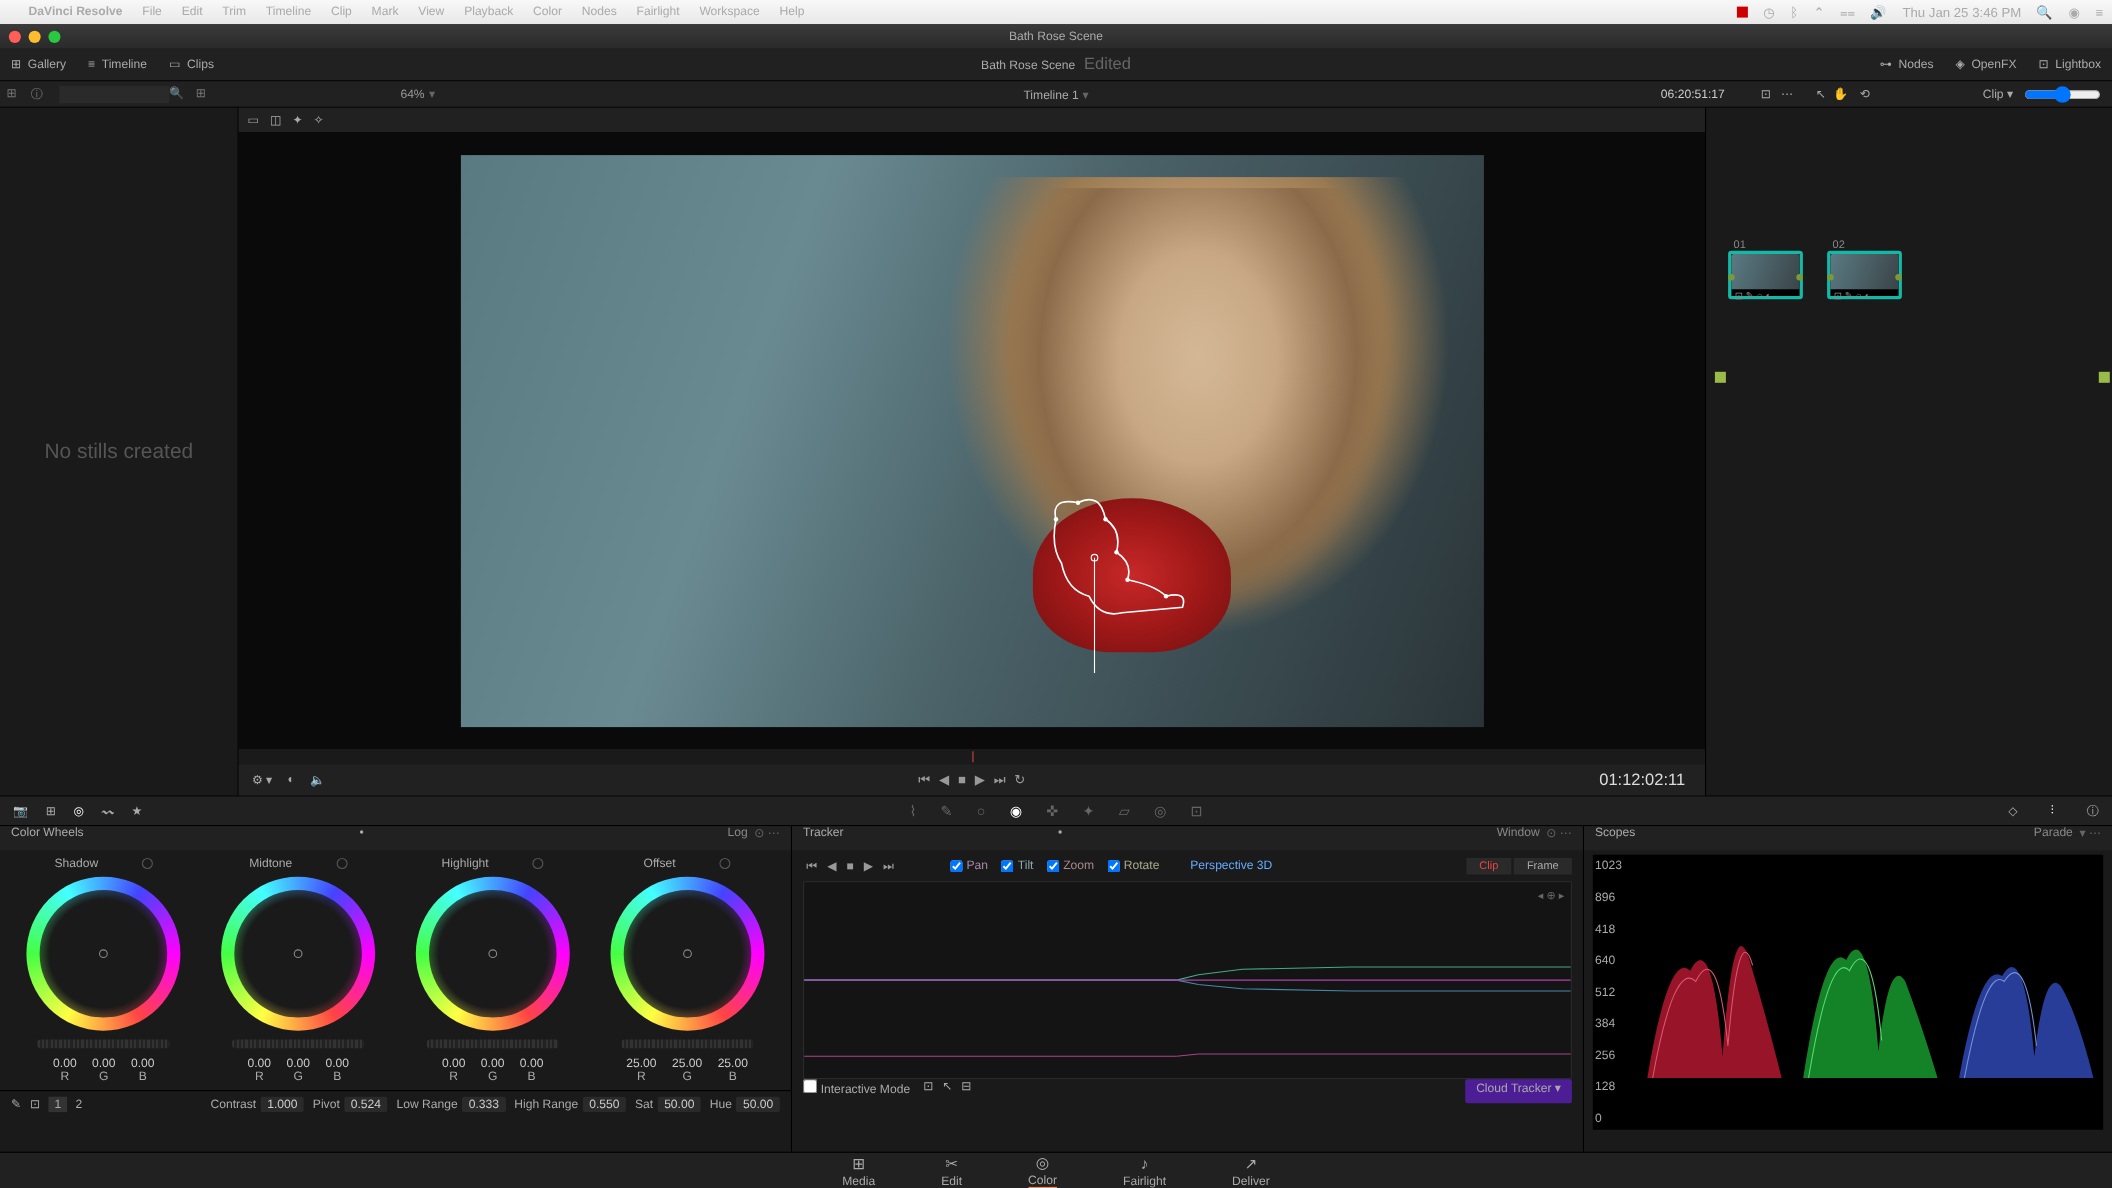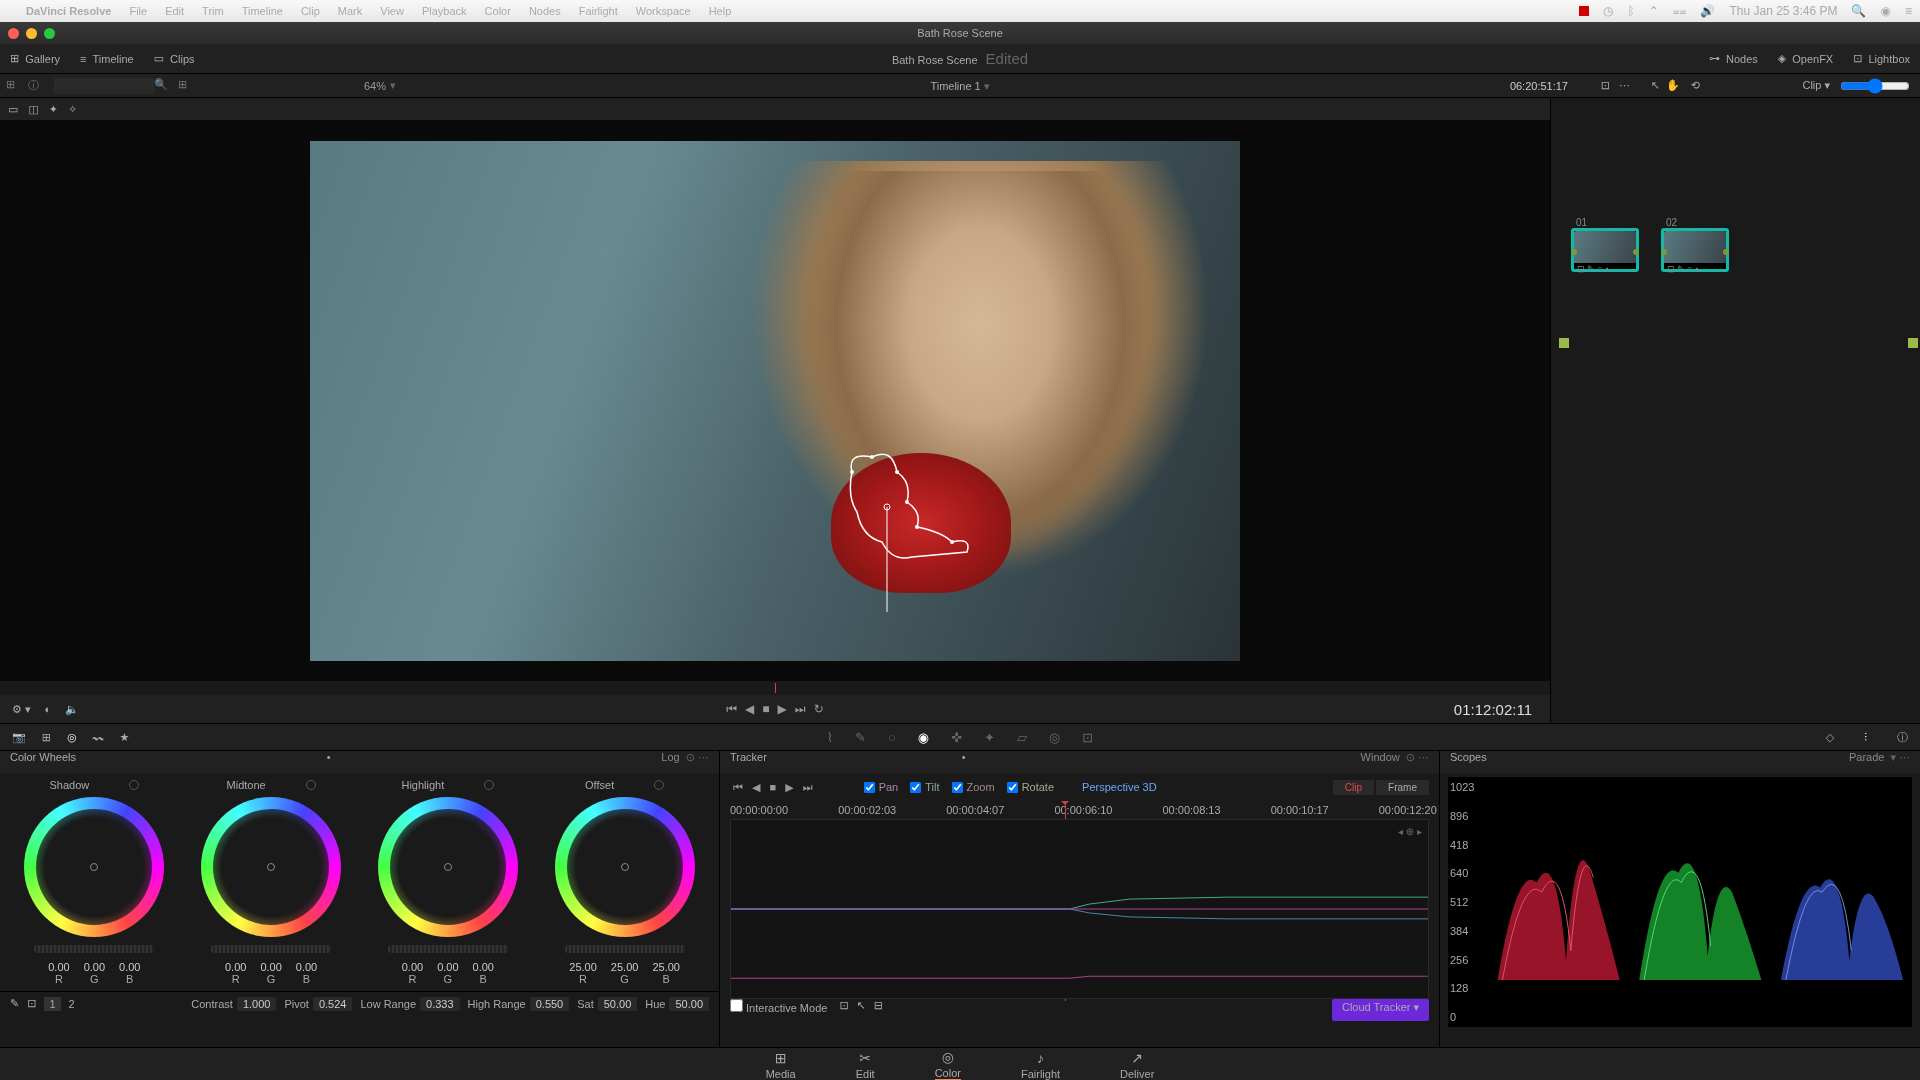--- a/index.html
+++ b/index.html
@@ -81,21 +81,21 @@
 .trk-ctrl .cf span{padding:2px 12px;background:#2a2a2a;font-size:10px}
 .trk-ctrl .cf .active{color:#e44}
 .trk-ruler{height:18px;background:#1a1a1a;display:flex;padding:0 10px;gap:50px;font-size:9px;color:#666;align-items:center;position:relative}
 .trk-ruler .ph{position:absolute;left:48%;width:1px;height:200px;background:#c44;top:0}
 .trk-ruler .ph::before{content:'';position:absolute;top:0;left:-4px;border:4px solid transparent;border-top-color:#c44}
 .trk-graph{height:180px;background:#141414;margin:0 10px;position:relative;border:1px solid #2a2a2a}
 .trk-graph svg{width:100%;height:100%}
 .trk-vals{display:flex;justify-content:flex-end;gap:20px;padding:4px 14px;font-size:10px}
 .trk-vals .v1{color:#8c8}.trk-vals .v2{color:#8cc}.trk-vals .v3{color:#c8c}.trk-vals .v4{color:#cc8}
 .trk-ftr{height:22px;display:flex;padding:0 10px;font-size:10px;color:#777}
-.trk-ftr .ct{margin-left:auto;background:#6d28d9;padding:2px 10px;border-radius:2px}
+.trk-ftr .ct{margin-left:auto;background:#4c1d95;padding:2px 10px;border-radius:2px}
 .scopes-pane{flex:1}
 .scope-body{height:250px;background:#000;margin:4px 8px;position:relative}
 .scope-scale{position:absolute;left:2px;top:0;bottom:0;width:24px;display:flex;flex-direction:column;justify-content:space-between;padding:4px 0;font-size:9px;color:#666}
 .scope-wave{position:absolute;left:30px;right:4px;top:8px;bottom:8px}
 .scope-wave svg{width:100%;height:100%}
 .pages{height:34px;background:#212121;border-top:1px solid #000;display:flex;align-items:center;justify-content:center;gap:60px}
 .pages .pg{display:flex;flex-direction:column;align-items:center;gap:2px;font-size:10px;color:#666;cursor:pointer}
 .pages .pg.active{color:#ddd;border-bottom:2px solid #e85}
 .pages .pg .ic{font-size:14px}
 </style>
@@ -184,20 +184,23 @@
   <span style="position:absolute;right:310px">⊡</span>
   <span style="position:absolute;right:290px">⋯</span>
   <span style="position:absolute;right:260px">↖</span>
   <span style="position:absolute;right:240px">✋</span>
   <span style="position:absolute;right:220px">⟲</span>
   <span class="clip-lbl"><span>Clip</span> ▾</span>
   <input type="range" style="position: absolute; right: 10px; width: 70px;" value="50">
 </div>
 
 <div class="main">
+  <div class="gallery-pane">
+    <div class="msg">No stills created</div>
+  </div>
   <div class="viewer-wrap">
     <div class="viewer-tools">
       <span>▭</span>
       <span>◫</span>
       <span>✦</span>
       <span>✧</span>
     </div>
     <div class="viewer">
       <div class="viewer-img">
         <div class="hair"></div>
@@ -446,31 +449,20 @@
             <input type="checkbox" checked="" style="">
             <span class="rot">Rotate</span>
           </label>
       </div>
       <span class="persp">Perspective 3D</span>
       <div class="cf">
         <span class="active">Clip</span>
         <span>Frame</span>
       </div>
     </div>
-    <div class="trk-ruler" id="trk-ruler">
-        <div class="ph"></div>
-        <span>00:00:00:00</span>
-        <span>00:00:02:03</span>
-        <span>00:00:04:07</span>
-        <span>00:00:06:10</span>
-        <span>00:00:08:13</span>
-        <span>00:00:10:17</span>
-        <span>00:00:12:20</span>
-        <span>00:00:14:23</span>
-      </div>
     <div class="trk-graph">
       <span style="position:absolute;right:6px;top:6px;color:#666;font-size:10px">◂ ⊕ ▸</span>
       <svg viewBox="0 0 700 180" preserveAspectRatio="none">
         <line x1="0" y1="90" x2="340" y2="90" stroke="#4a8" stroke-width="1"></line>
           <path d="M340,90 L360,85 L400,80 L500,78 L700,78" stroke="#4a8" fill="none"></path>
         <line x1="0" y1="90" x2="340" y2="90" stroke="#48a" stroke-width="1"></line>
           <path d="M340,90 L360,94 L400,98 L500,100 L700,100" stroke="#48a" fill="none"></path>
         <line x1="0" y1="90" x2="700" y2="90" stroke="#a4a" stroke-width="1"></line>
         <line x1="0" y1="160" x2="340" y2="160" stroke="#a48" stroke-width="1"></line>
           <path d="M340,160 L360,158 L700,158" stroke="#a48" fill="none"></path>

